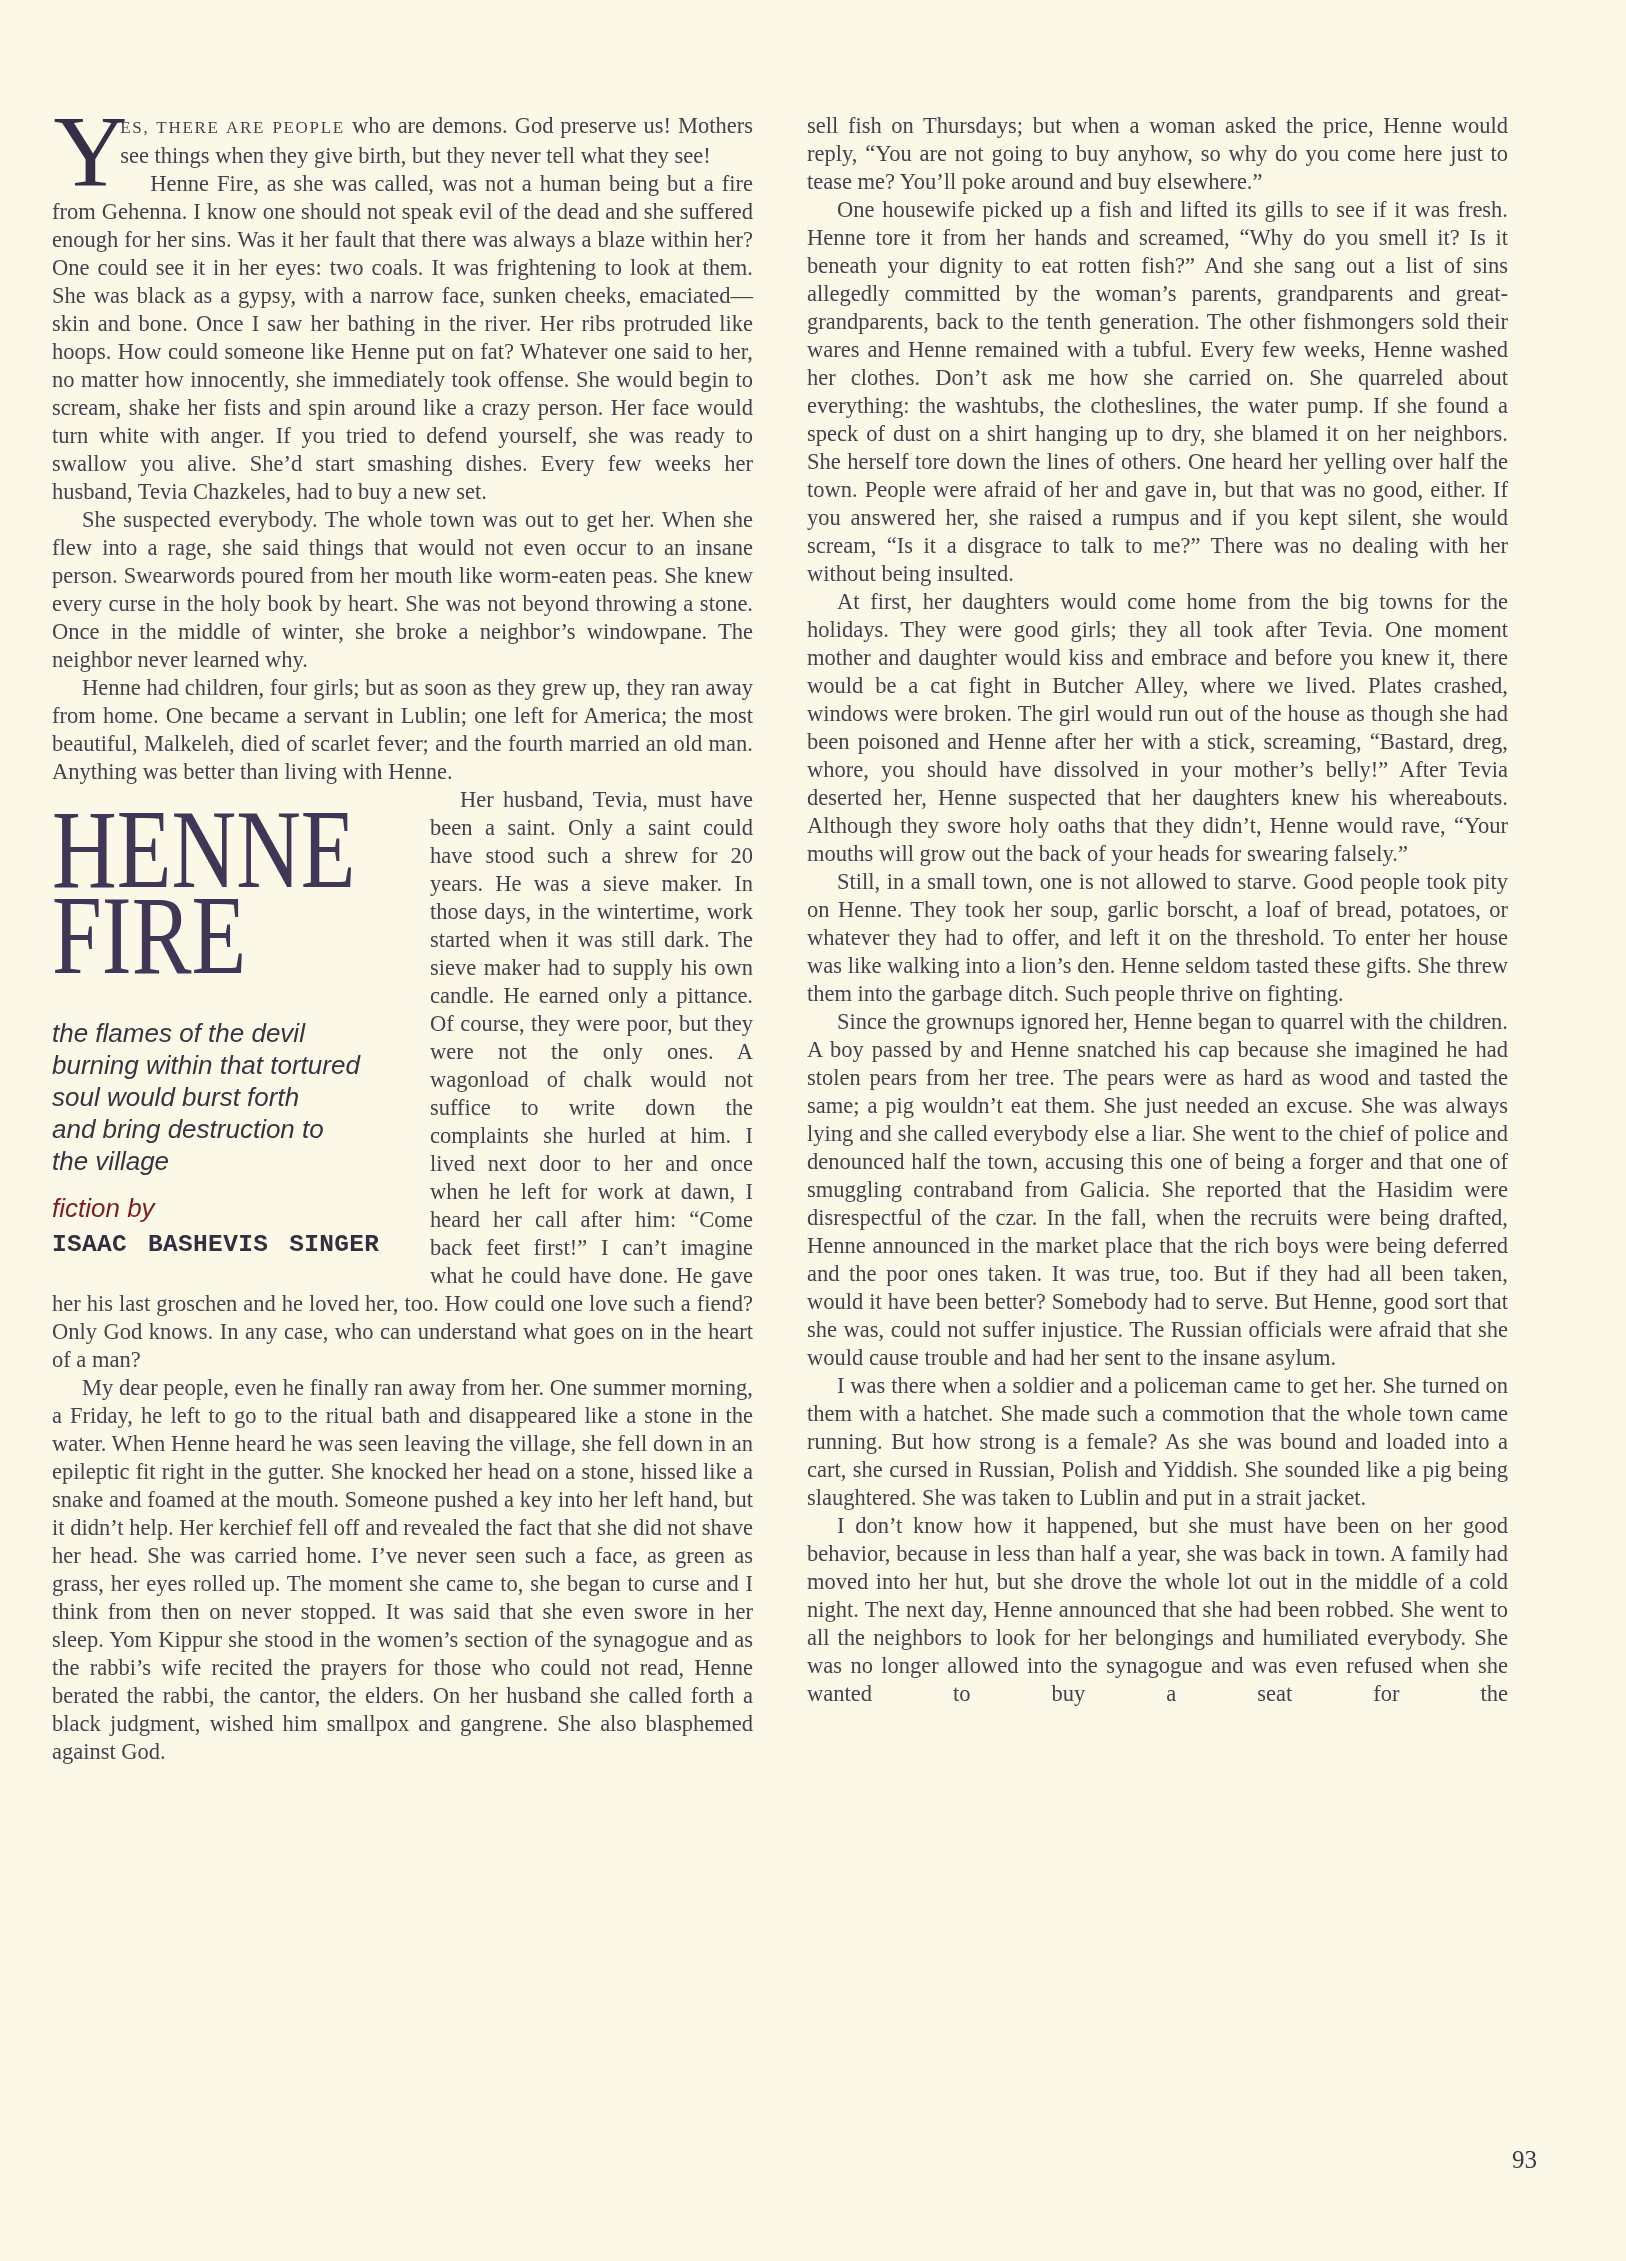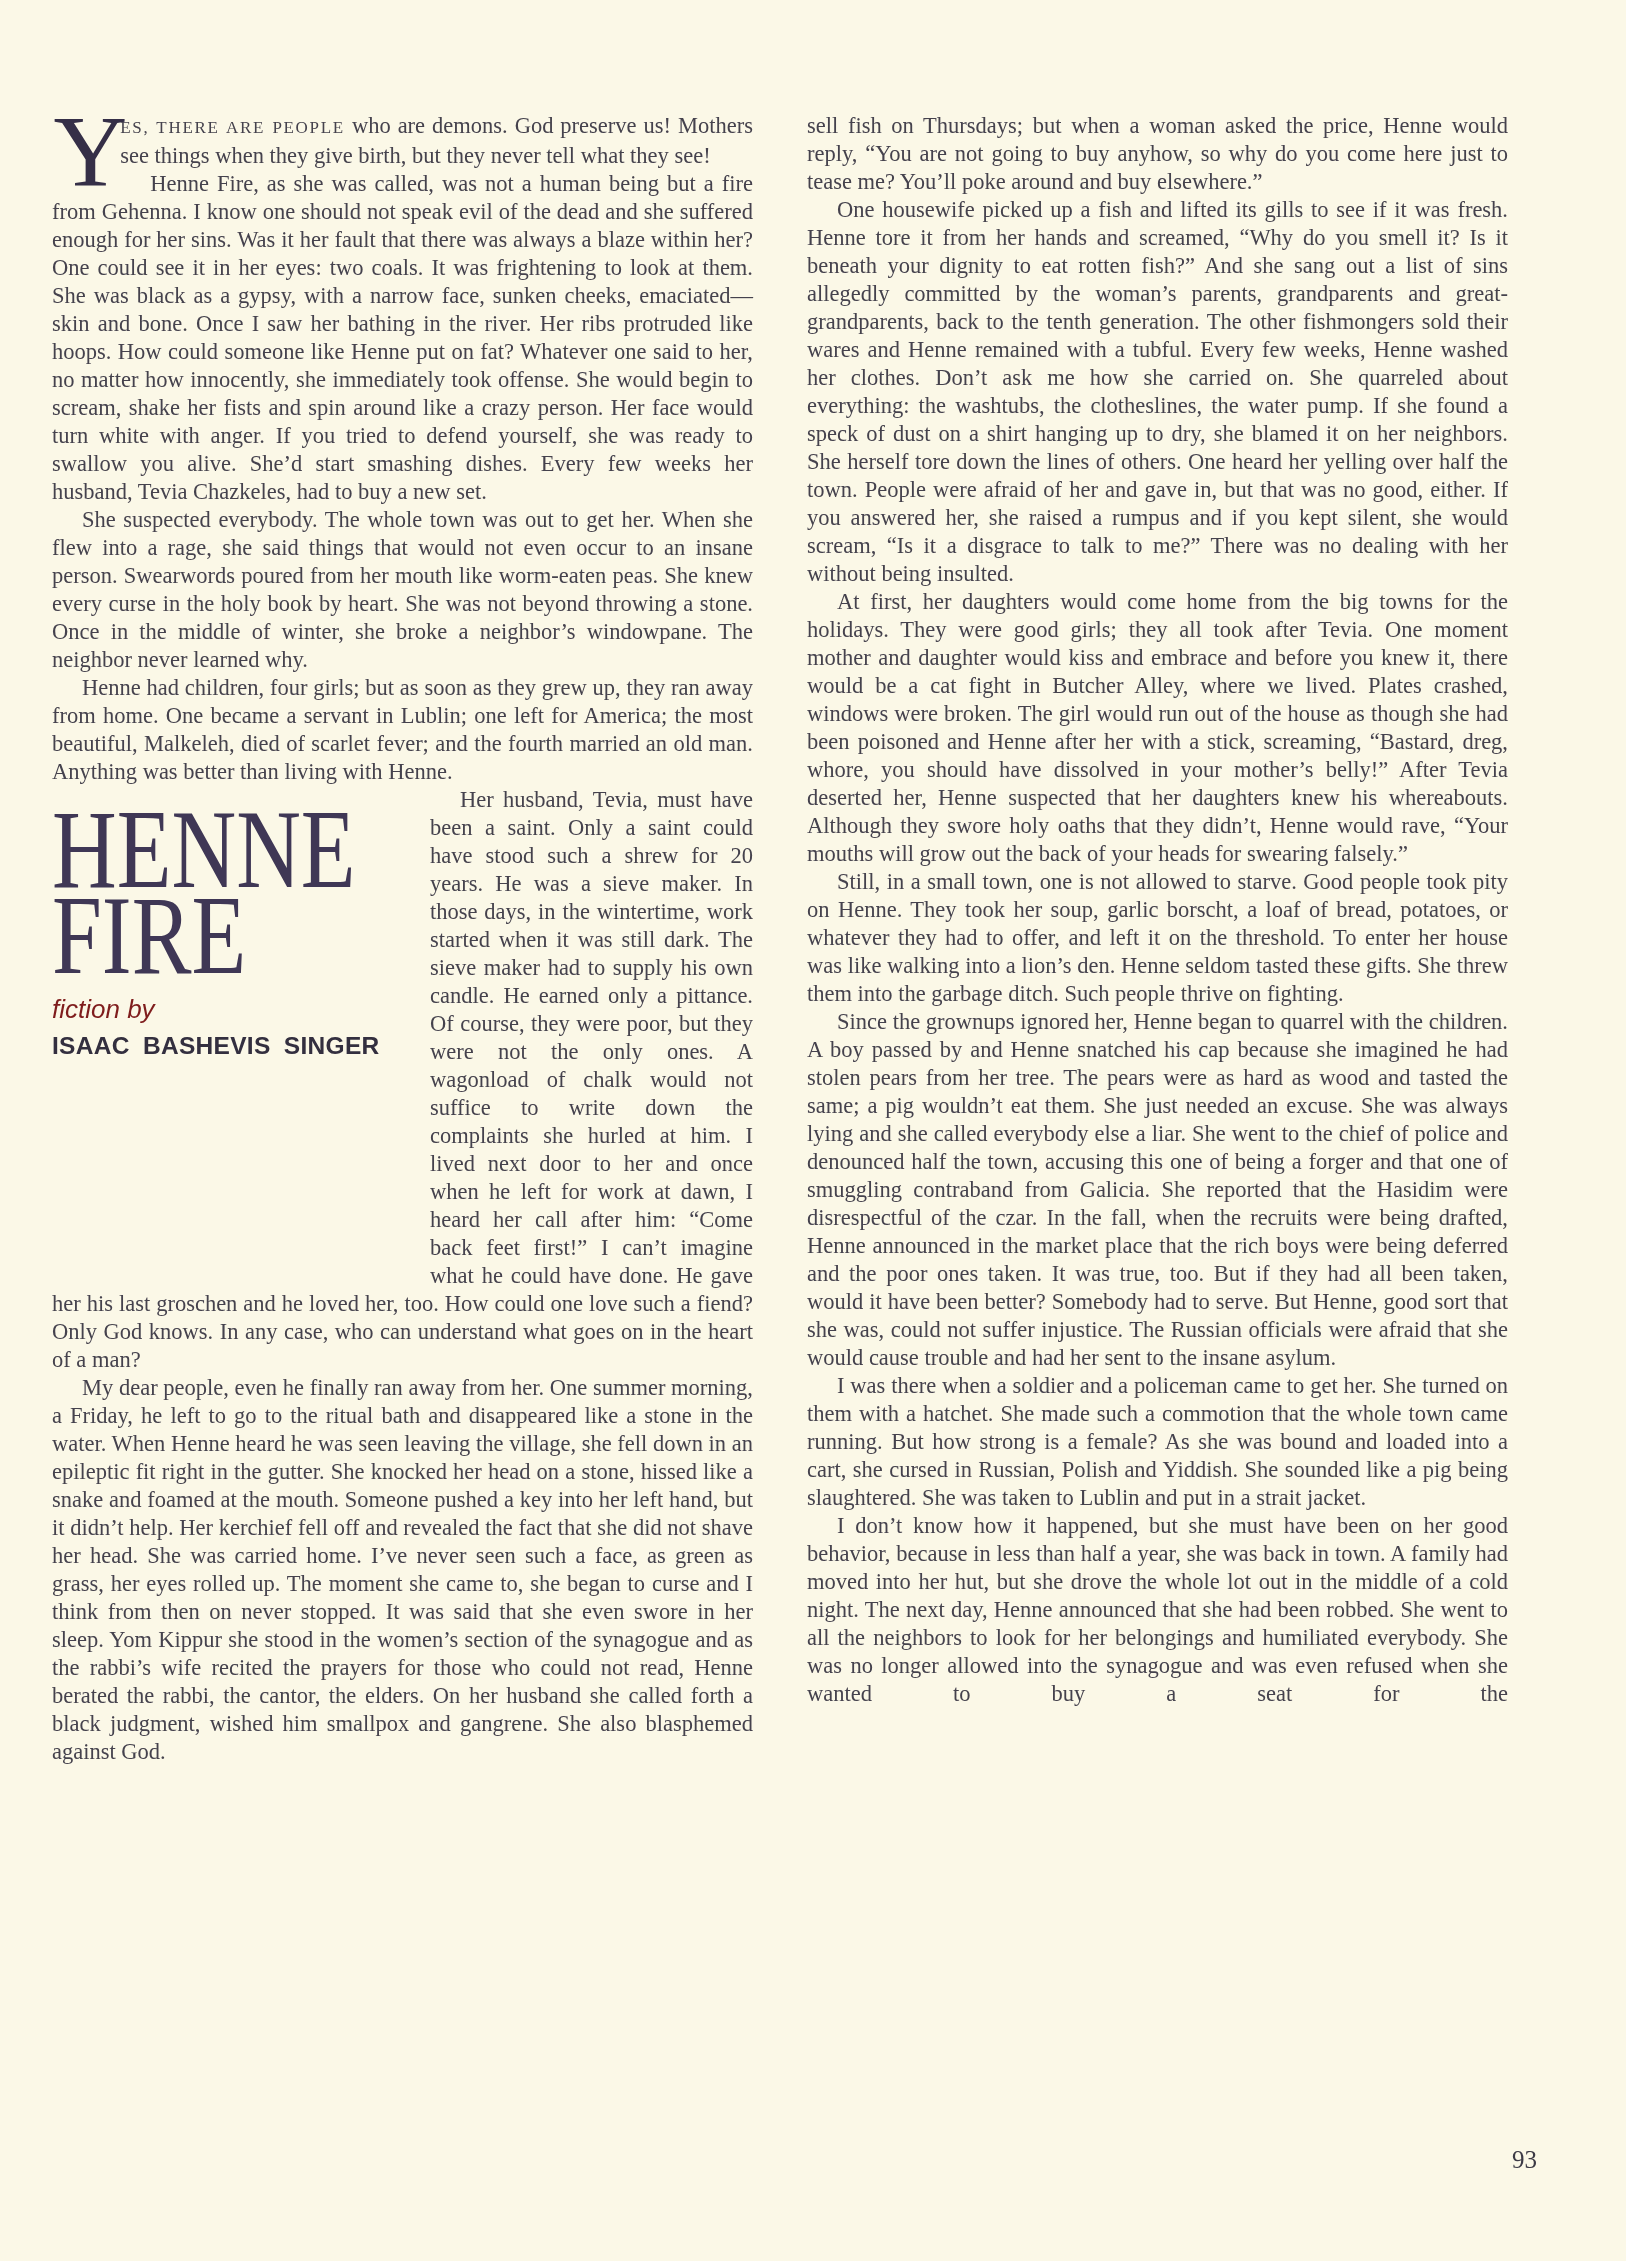--- a/index.html
+++ b/index.html
@@ -49,21 +49,21 @@
     color:#393440; white-space:nowrap; text-indent:0;
   }
   .fiction-by{
     margin-top:17px;
     font-family:"Liberation Sans", sans-serif;
     font-style:italic; font-size:26px; line-height:29px;
     color:#7f1d1d;
   }
   .author{
     margin-top:6.8px;
-    font-family:Liberation Sans, sans-serif;
+    font-family:Liberation Mono, monospace;
     font-weight:700; font-size:24.5px; line-height:30px;
     letter-spacing:0.3px; word-spacing:6.1px;
     color:#332f3f; white-space:nowrap;
   }
   .page-number{
     position:absolute; left:1512px; top:2146px;
     font-size:25px; line-height:27px; color:#3c3a45;
   }
 </style>
 </head>
@@ -76,20 +76,27 @@
 
     <div>
         <p>Henne Fire, as she was called, was not a human being but a fire from Gehenna. I know one should not speak evil of the dead and she suffered enough for her sins. Was it her fault that there was always a blaze within her? One could see it in her eyes: two coals. It was frightening to look at them. She was black as a gypsy, with a narrow face, sunken cheeks, emaciated—skin and bone. Once I saw her bathing in the river. Her ribs protruded like hoops. How could someone like Henne put on fat? Whatever one said to her, no matter how innocently, she immediately took offense. She would begin to scream, shake her fists and spin around like a crazy person. Her face would turn white with anger. If you tried to defend yourself, she was ready to swallow you alive. She’d start smashing dishes. Every few weeks her husband, Tevia Chazkeles, had to buy a new set.</p>
         <p>She suspected everybody. The whole town was out to get her. When she flew into a rage, she said things that would not even occur to an insane person. Swearwords poured from her mouth like worm-eaten peas. She knew every curse in the holy book by heart. She was not beyond throwing a stone. Once in the middle of winter, she broke a neighbor’s windowpane. The neighbor never learned why.</p>
         <p>Henne had children, four girls; but as soon as they grew up, they ran away from home. One became a servant in Lublin; one left for America; the most beautiful, Malkeleh, died of scarlet fever; and the fourth married an old man. Anything was better than living with Henne.</p>
       </div>
 
     <div class="title-block">
       <div class="title-line">HENNE</div>
       <div class="title-line">FIRE</div>
+      <div class="subtitle">
+          <p class="subtitle-line">the flames of the devil</p>
+          <p class="subtitle-line">burning within that tortured</p>
+          <p class="subtitle-line">soul would burst forth</p>
+          <p class="subtitle-line">and bring destruction to</p>
+          <p class="subtitle-line">the village</p>
+        </div>
       <div class="fiction-by">fiction by</div>
       <div class="author">ISAAC BASHEVIS SINGER</div>
     </div>
 
     <p>Her husband, Tevia, must have been a saint. Only a saint could have stood such a shrew for 20 years. He was a sieve maker. In those days, in the wintertime, work started when it was still dark. The sieve maker had to supply his own candle. He earned only a pittance. Of course, they were poor, but they were not the only ones. A wagonload of chalk would not suffice to write down the complaints she hurled at him. I lived next door to her and once when he left for work at dawn, I heard her call after him: “Come back feet first!” I can’t imagine what he could have done. He gave her his last groschen and he loved her, too. How could one love such a fiend? Only God knows. In any case, who can understand what goes on in the heart of a man?</p>
 
     <div>
         <p>My dear people, even he finally ran away from her. One summer morning, a Friday, he left to go to the ritual bath and disappeared like a stone in the water. When Henne heard he was seen leaving the village, she fell down in an epileptic fit right in the gutter. She knocked her head on a stone, hissed like a snake and foamed at the mouth. Someone pushed a key into her left hand, but it didn’t help. Her kerchief fell off and revealed the fact that she did not shave her head. She was carried home. I’ve never seen such a face, as green as grass, her eyes rolled up. The moment she came to, she began to curse and I think from then on never stopped. It was said that she even swore in her sleep. Yom Kippur she stood in the women’s section of the synagogue and as the rabbi’s wife recited the prayers for those who could not read, Henne berated the rabbi, the cantor, the elders. On her husband she called forth a black judgment, wished him smallpox and gangrene. She also blasphemed against God.</p>
       </div>
 

